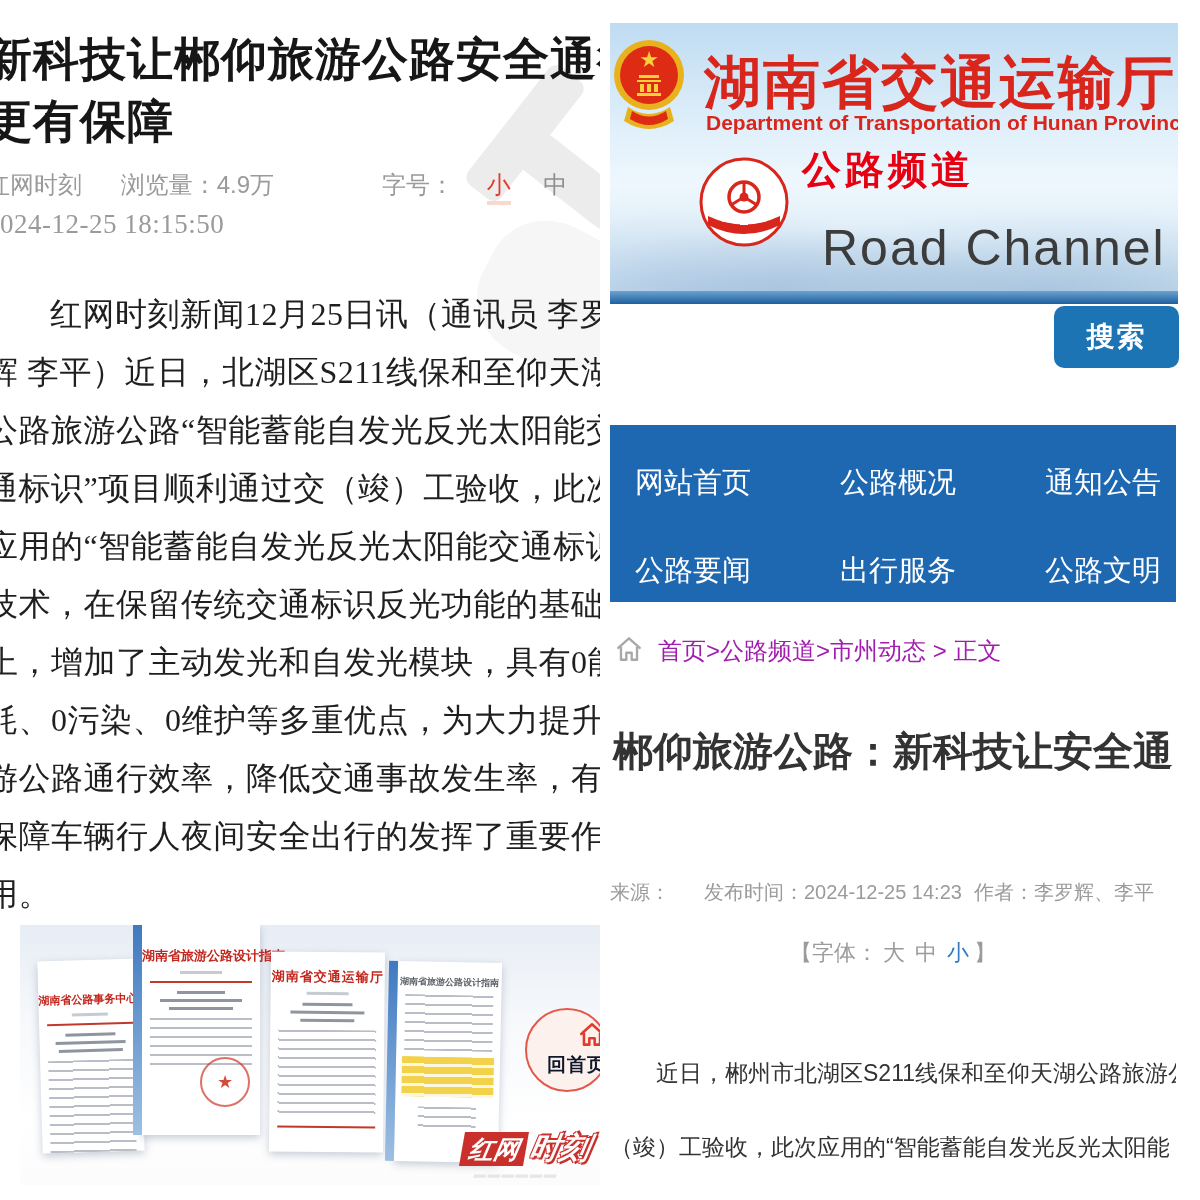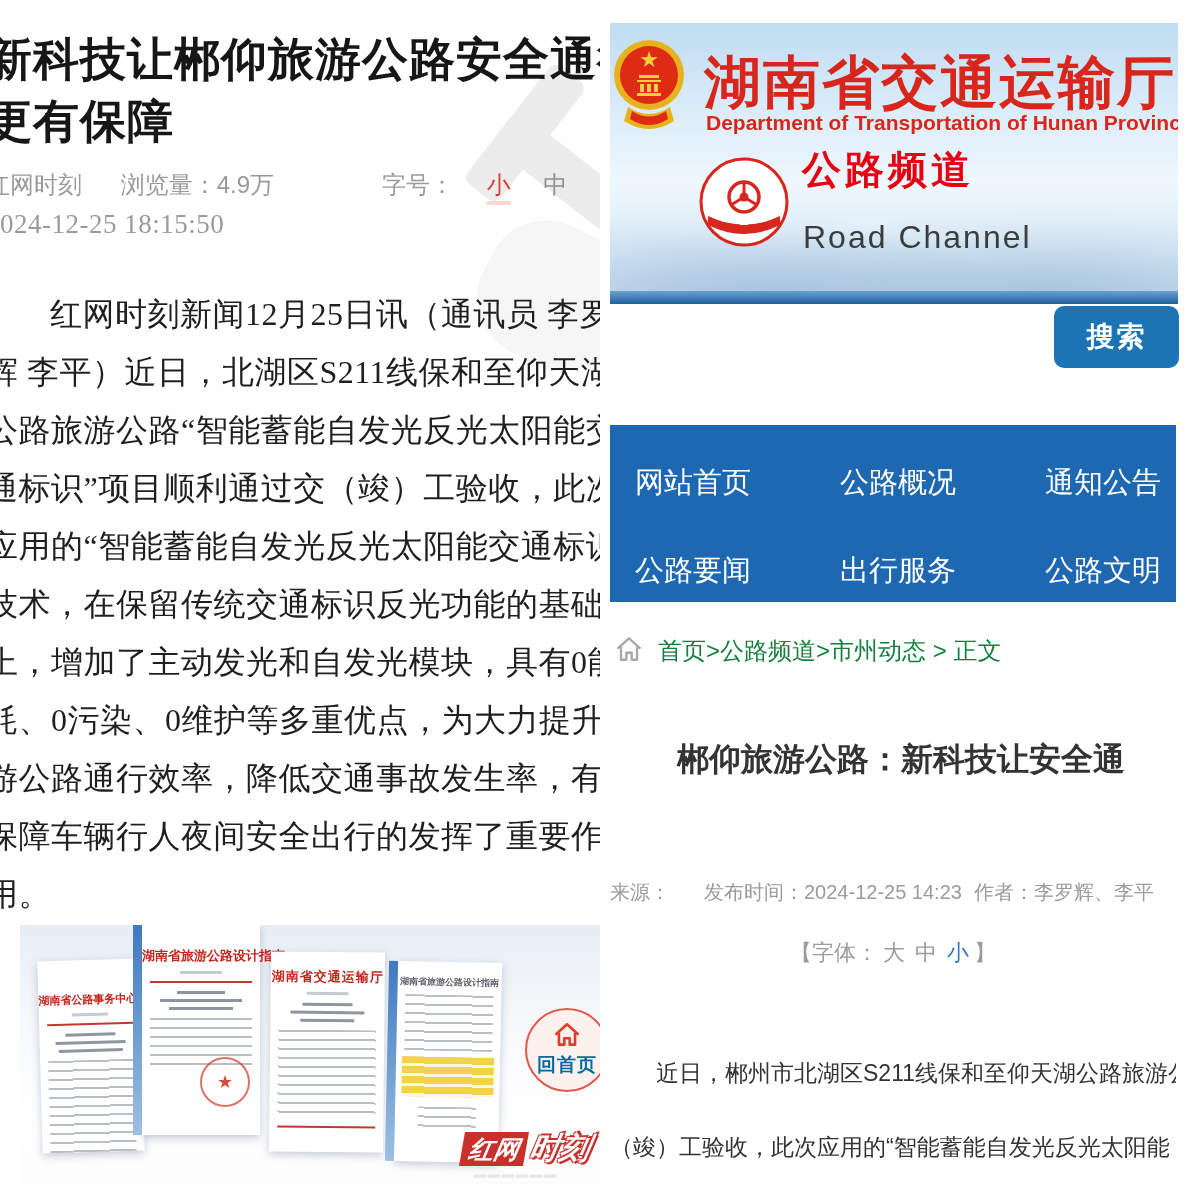--- a/index.html
+++ b/index.html
@@ -44,21 +44,21 @@
   .seal{position:absolute;width:46px;height:46px;border:2px solid rgba(208,57,43,.8);border-radius:50%;color:#d0392b;text-align:center;line-height:46px;font-size:18px;opacity:.9;}
   .doc1{left:20px;top:35px;width:102px;height:192px;transform:rotate(-1.6deg);}
   .doc2{left:122px;top:0;width:118px;height:210px;}
   .doc3{left:250px;top:27px;width:114px;height:200px;transform:rotate(.6deg);}
   .doc4{left:376px;top:37px;width:104px;height:200px;transform:rotate(1.2deg);}
   .doc1 .dtitle{margin-top:32px;font-size:11px;}
   .doc2 .dtitle{margin-top:22px;font-size:13px;}
   .doc3 .dtitle{margin-top:16px;font-size:13px;letter-spacing:1px;}
   .doc4 .dtitle{margin-top:14px;font-size:9px;color:#5a5f66;}
   .hl{margin:6px 6px 0;height:40px;background:repeating-linear-gradient(to bottom,#f3d24b 0 7px,#fdf7e2 7px 10px);}
-  .home-fab{position:absolute;left:505px;top:83px;width:84px;height:84px;border-radius:50%;background:#fdf1ee;border:2px solid #e4584a;box-sizing:border-box;text-align:center;color:#0369a1;}
+  .home-fab{position:absolute;left:505px;top:83px;width:84px;height:84px;border-radius:50%;background:#fdf1ee;border:2px solid #e4584a;box-sizing:border-box;text-align:right;color:#0f172a;}
   .home-fab svg{margin-top:10px;}
   .home-fab .fab-label{display:block;font-size:19px;font-weight:bold;margin-top:-2px;letter-spacing:1px;}
   .rednet-logo{position:absolute;left:442px;top:203px;white-space:nowrap;}
   .rn-box{display:inline-block;background:#c9302c;color:#fff;font-weight:bold;font-style:italic;font-size:25px;line-height:34px;padding:0 7px;transform:skewX(-10deg);}
   .rn-outline{display:inline-block;margin-left:4px;font-weight:bold;font-style:italic;font-size:30px;color:#fbfbfb;transform:skewX(-10deg);text-shadow:2px 2px 0 #c9302c,-1px -1px 0 #c9302c,1px -1px 0 #c9302c,-1px 1px 0 #c9302c,2px -2px 0 #c9302c;}
   .rn-reflect{position:absolute;left:10px;top:36px;font-size:20px;font-style:italic;color:#888;opacity:.18;letter-spacing:2px;}
 
   
   .right-panel{position:absolute;left:610px;top:0;width:590px;height:1200px;background:#fff;overflow:hidden;}
   .banner{position:absolute;left:0;top:23px;width:568px;height:268px;overflow:hidden;background:
@@ -66,38 +66,38 @@
     radial-gradient(90% 50% at 15% 100%, rgba(165,195,225,.5) 0%, rgba(165,195,225,0) 60%),
     linear-gradient(180deg,#bfdcf2 0%,#dfeffa 38%,#eef7fd 60%,#cfe3f2 100%);}
   .mountain{position:absolute;left:0;bottom:0;width:100%;height:90px;background:
     radial-gradient(60% 100% at 30% 100%, rgba(140,170,205,.35) 0%, rgba(140,170,205,0) 70%),
     radial-gradient(50% 90% at 75% 100%, rgba(140,170,205,.3) 0%, rgba(140,170,205,0) 70%);}
   .org-cn{position:absolute;left:94px;top:22px;font-size:57px;font-weight:bold;color:#d9261c;letter-spacing:2px;white-space:nowrap;}
   .org-en{position:absolute;left:96px;top:88px;font-size:21px;font-weight:bold;color:#d9261c;white-space:nowrap;}
   .emblem{position:absolute;left:2px;top:6px;}
   .road-logo{position:absolute;left:88px;top:132px;}
   .channel-cn{position:absolute;left:192px;top:120px;font-size:39px;font-weight:bold;color:#e60012;letter-spacing:4px;white-space:nowrap;}
-  .channel-en{position:absolute;left:193px;top:196px;font-size:32px;color:#3c3c3c;letter-spacing:2px;white-space:nowrap;}
+  .channel-en{position:absolute;left:212px;top:196px;font-size:50px;color:#3c3c3c;letter-spacing:2px;white-space:nowrap;}
   .banner-strip{position:absolute;left:0;top:291px;width:568px;height:13px;background:linear-gradient(180deg,#6ba3cf,#1d5f9f);}
 
   .search-box{position:absolute;left:0;top:306px;width:444px;height:62px;background:#fff;border:2px solid #2f7cc0;box-sizing:border-box;}
   .search-box svg{position:absolute;left:20px;top:17px;}
   .search-input{position:absolute;left:60px;top:2px;width:370px;height:54px;border:none;outline:none;font-size:26px;color:#333;font-family:"Liberation Sans",sans-serif;background:transparent;}
   .search-input::placeholder{color:#5d5d5d;opacity:1;}
   .search-btn{position:absolute;left:444px;top:306px;width:125px;height:62px;background:#1d74b4;border:none;border-radius:10px;color:#fff;font-size:28px;font-weight:bold;font-family:"Liberation Sans",sans-serif;cursor:pointer;letter-spacing:2px;}
 
   .nav-grid{position:absolute;left:0;top:425px;width:566px;height:177px;background:#1e68b2;}
   .nav-item{position:absolute;color:#fff;font-size:29px;line-height:34px;white-space:nowrap;cursor:pointer;text-decoration:none;}
   .nav-r1{top:40px;} .nav-r2{top:128px;}
   .nav-c1{left:25px;} .nav-c2{left:230px;} .nav-c3{left:435px;}
 
-  .breadcrumb{position:absolute;left:4px;top:634px;height:34px;color:#15803d;font-size:24px;line-height:34px;white-space:nowrap;cursor:pointer;}
+  .breadcrumb{position:absolute;left:4px;top:634px;height:34px;color:#a21caf;font-size:24px;line-height:34px;white-space:nowrap;cursor:pointer;}
   .breadcrumb svg{vertical-align:-5px;margin-right:14px;}
 
-  .r-title{position:absolute;left:0;top:726px;width:566px;margin:8px;text-align:center;font-size:32px;line-height:50px;font-weight:bold;color:#333;}
+  .r-title{position:absolute;left:0;top:726px;width:566px;margin:0;text-align:center;font-size:40px;line-height:50px;font-weight:bold;color:#333;}
   .r-meta{position:absolute;left:0;top:878px;width:566px;font-size:20px;line-height:28px;color:#9b9b9b;white-space:nowrap;}
   .rm-time-label{margin-left:34px;} .rm-author-label{margin-left:12px;}
   .r-fontsel{position:absolute;left:0;top:938px;width:566px;text-align:center;font-size:22px;color:#9b9b9b;}
   .rf-opt{margin:0 5px;color:#9b9b9b;} .rf-small{color:#2f7ac2;}
   .r-body{position:absolute;left:0;top:1043px;width:566px;height:157px;overflow:hidden;font-size:23px;color:#333;}
   .r-line{height:60px;line-height:60px;white-space:nowrap;}
   .r-line-first{text-indent:46px;}
   .r-line-cut{margin-top:14px;}
 </style>
 </head>

